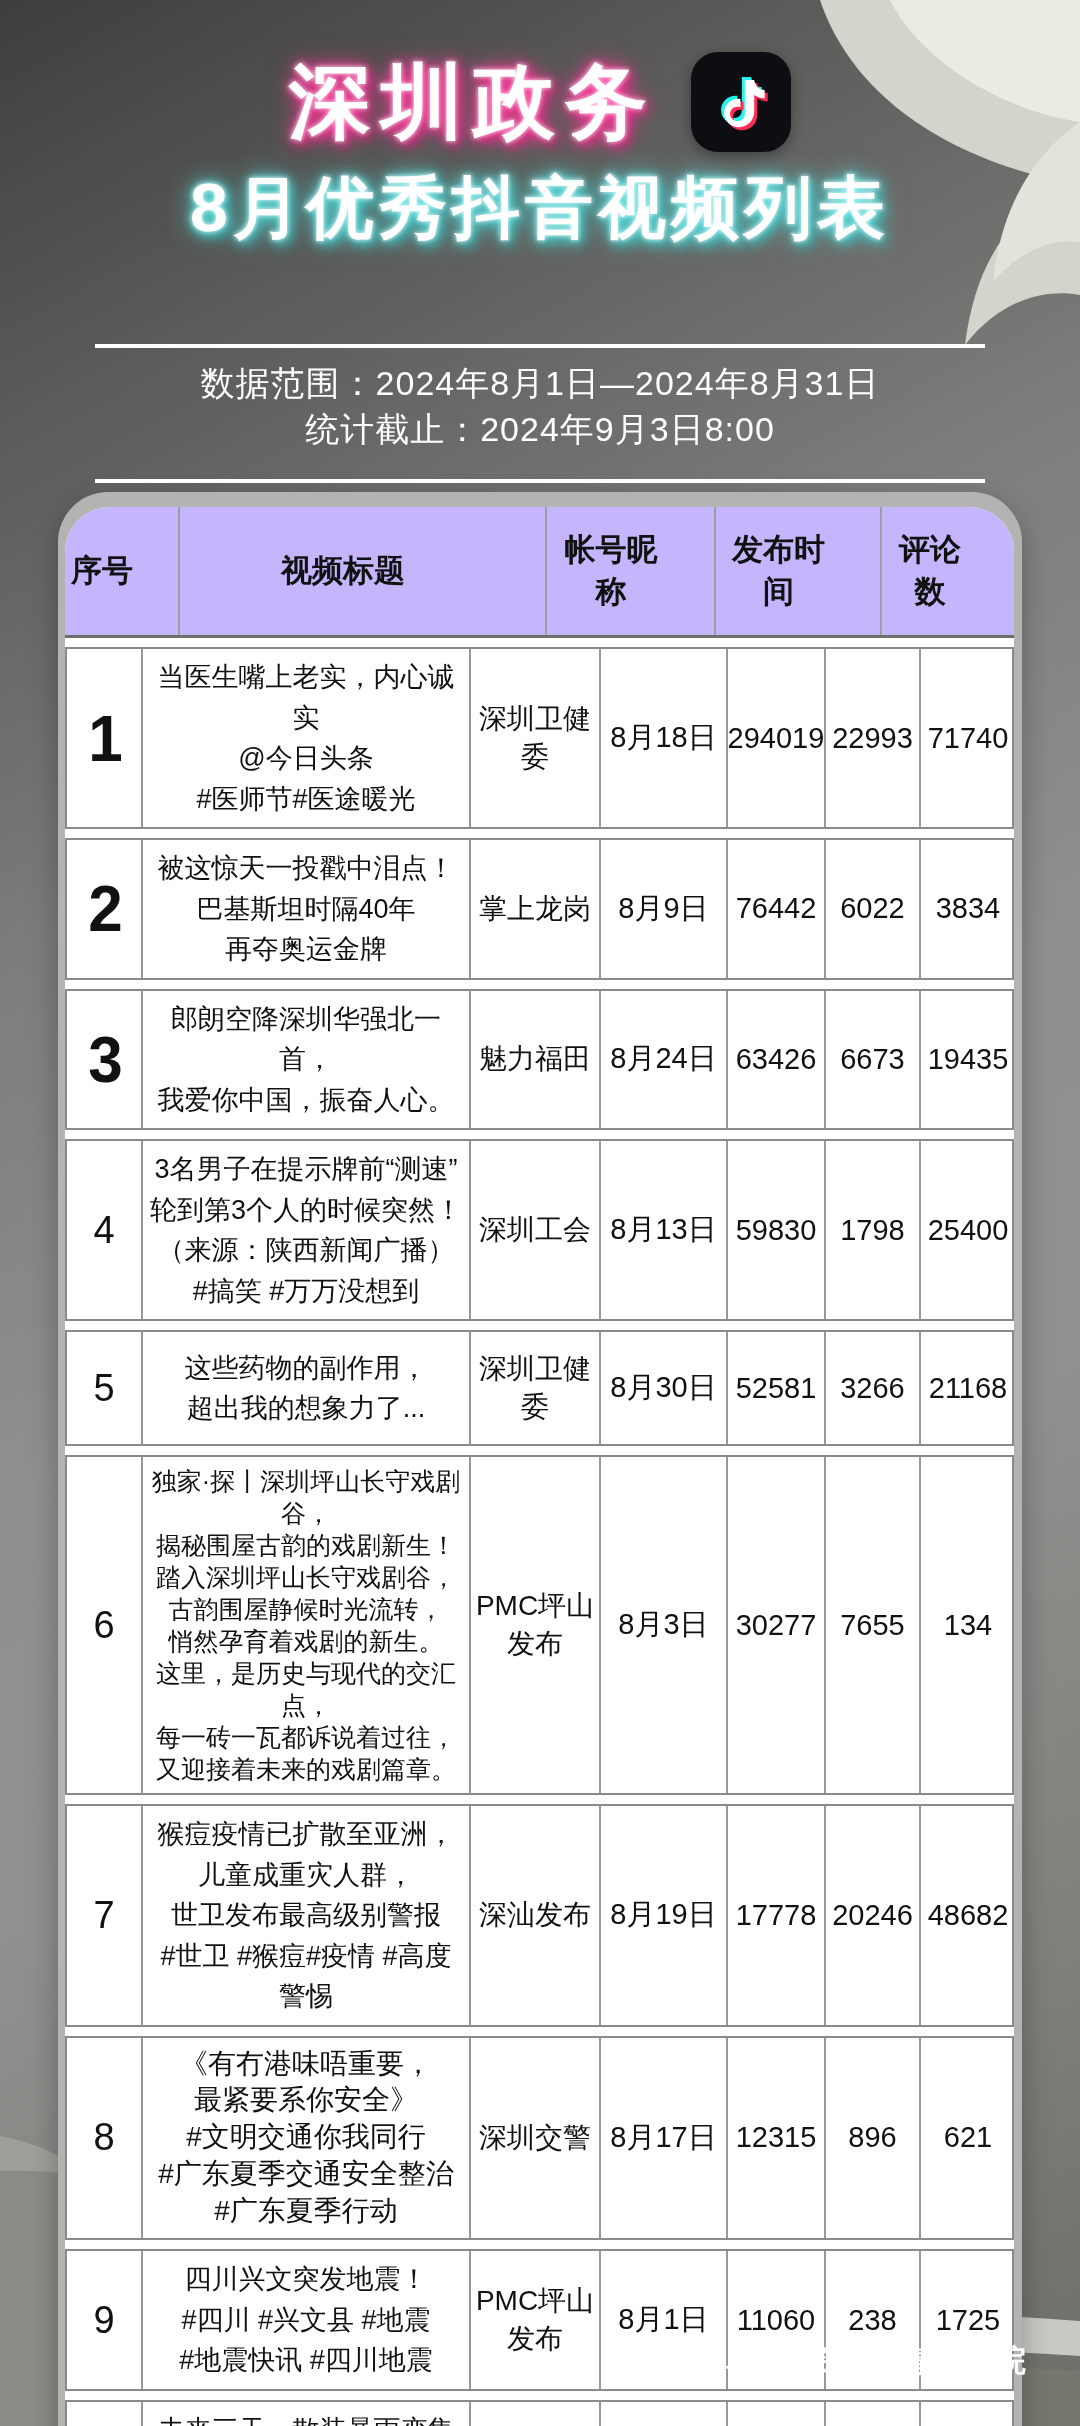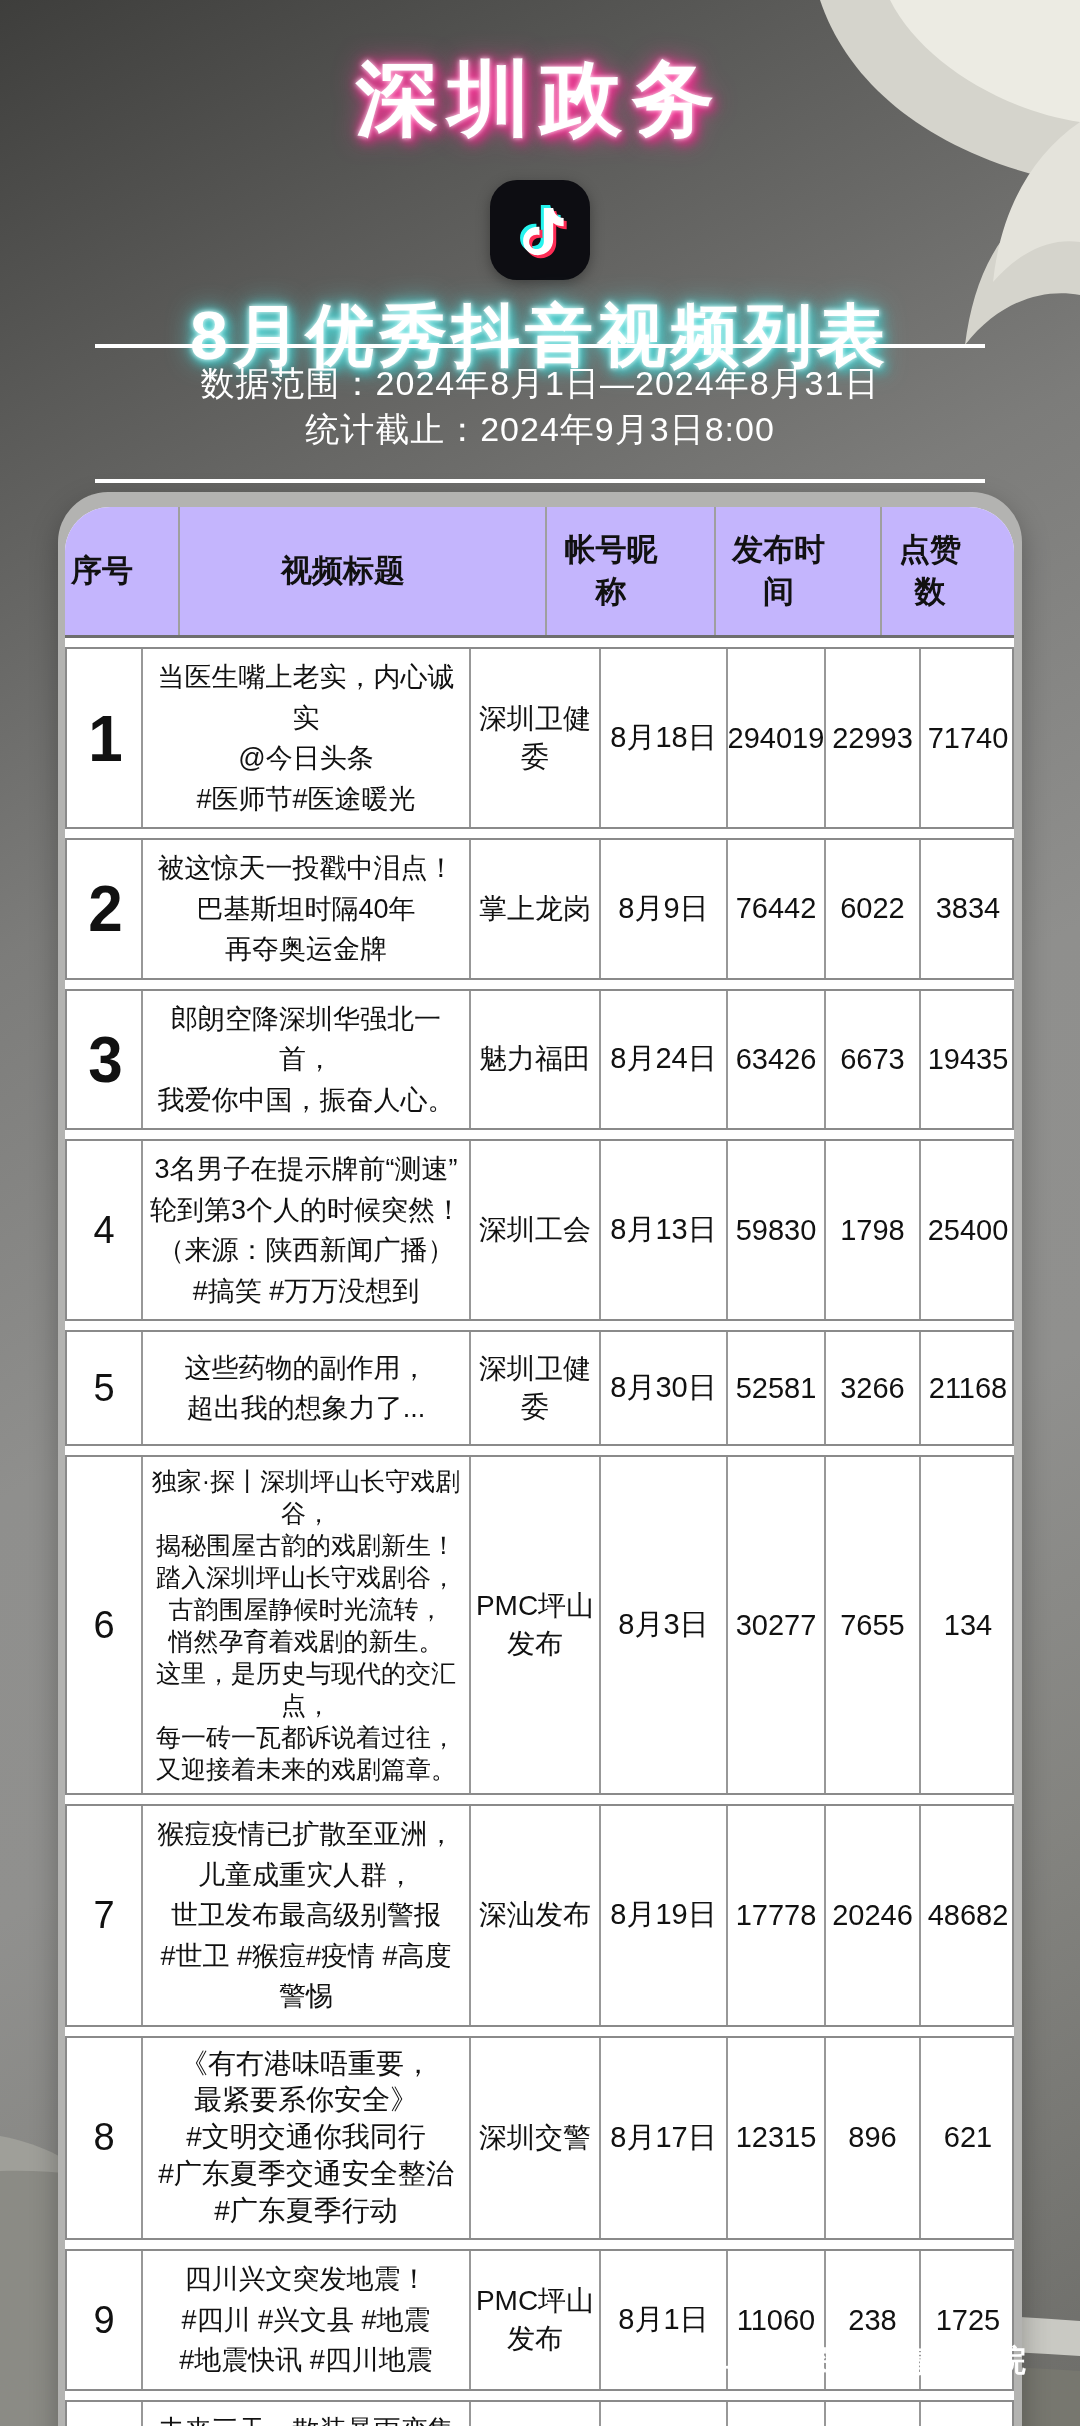--- a/index.html
+++ b/index.html
@@ -7,21 +7,21 @@
     width:1080px;height:2426px;position:relative;overflow:hidden;
     font-family:"Liberation Sans","DejaVu Sans",sans-serif;
     background:linear-gradient(152deg,#3e3e3c 0%,#5a5a58 14%,#7c7c7a 32%,#8f8f8d 50%,#90908e 64%,#83837f 80%,#6d6d69 100%);
   }
   .decor{position:absolute;z-index:0;pointer-events:none;}
   .decor-tr{top:0;right:0;}
   .decor-bl{bottom:0;left:0;}
 
   
   .title-block{position:absolute;top:52px;left:0;width:100%;text-align:center;z-index:3;}
-  .title-row{display:flex;align-items:center;justify-content:center;gap:34px;flex-direction:column;}
+  .title-row{display:flex;align-items:center;justify-content:center;gap:34px;}
   .t1{
     margin:0;color:#fff;font-size:82px;font-weight:900;letter-spacing:10px;line-height:1.15;
     text-shadow:0 0 5px #ffeaf5,0 0 12px #ff3d9e,0 0 26px #ff3d9e,4px 5px 12px #d6207a;
   }
   .t2{
     margin:16px 0 0 0;color:#fff;font-size:68px;font-weight:900;letter-spacing:5px;line-height:1.15;
     text-shadow:0 0 5px #eafffd,0 0 12px #57dede,0 0 26px #57dede,4px 5px 12px #2fb3b3;
   }
   .tiktok-icon{
     width:100px;height:100px;border-radius:27px;background:#0d0d12;flex:0 0 auto;
@@ -120,21 +120,20 @@
   <div class="meta-line">统计截止：2024年9月3日8:00</div>
 </div>
 
 <div class="card-outer">
   <div class="card">
     <div class="trow thead">
       <div class="cell">序号</div>
       <div class="cell">视频标题</div>
       <div class="cell">帐号昵称</div>
       <div class="cell">发布时间</div>
-      <div class="cell">点赞数</div>
       <div class="cell">评论数</div>
       <div class="cell">分享数</div>
     </div>
     <div>
         <div class="trow">
     <div class="cell rank rank-big">1</div>
     <div class="cell title">当医生嘴上老实，内心诚实
 @今日头条
 #医师节#医途暖光</div>
     <div class="cell account">深圳卫健委</div>

